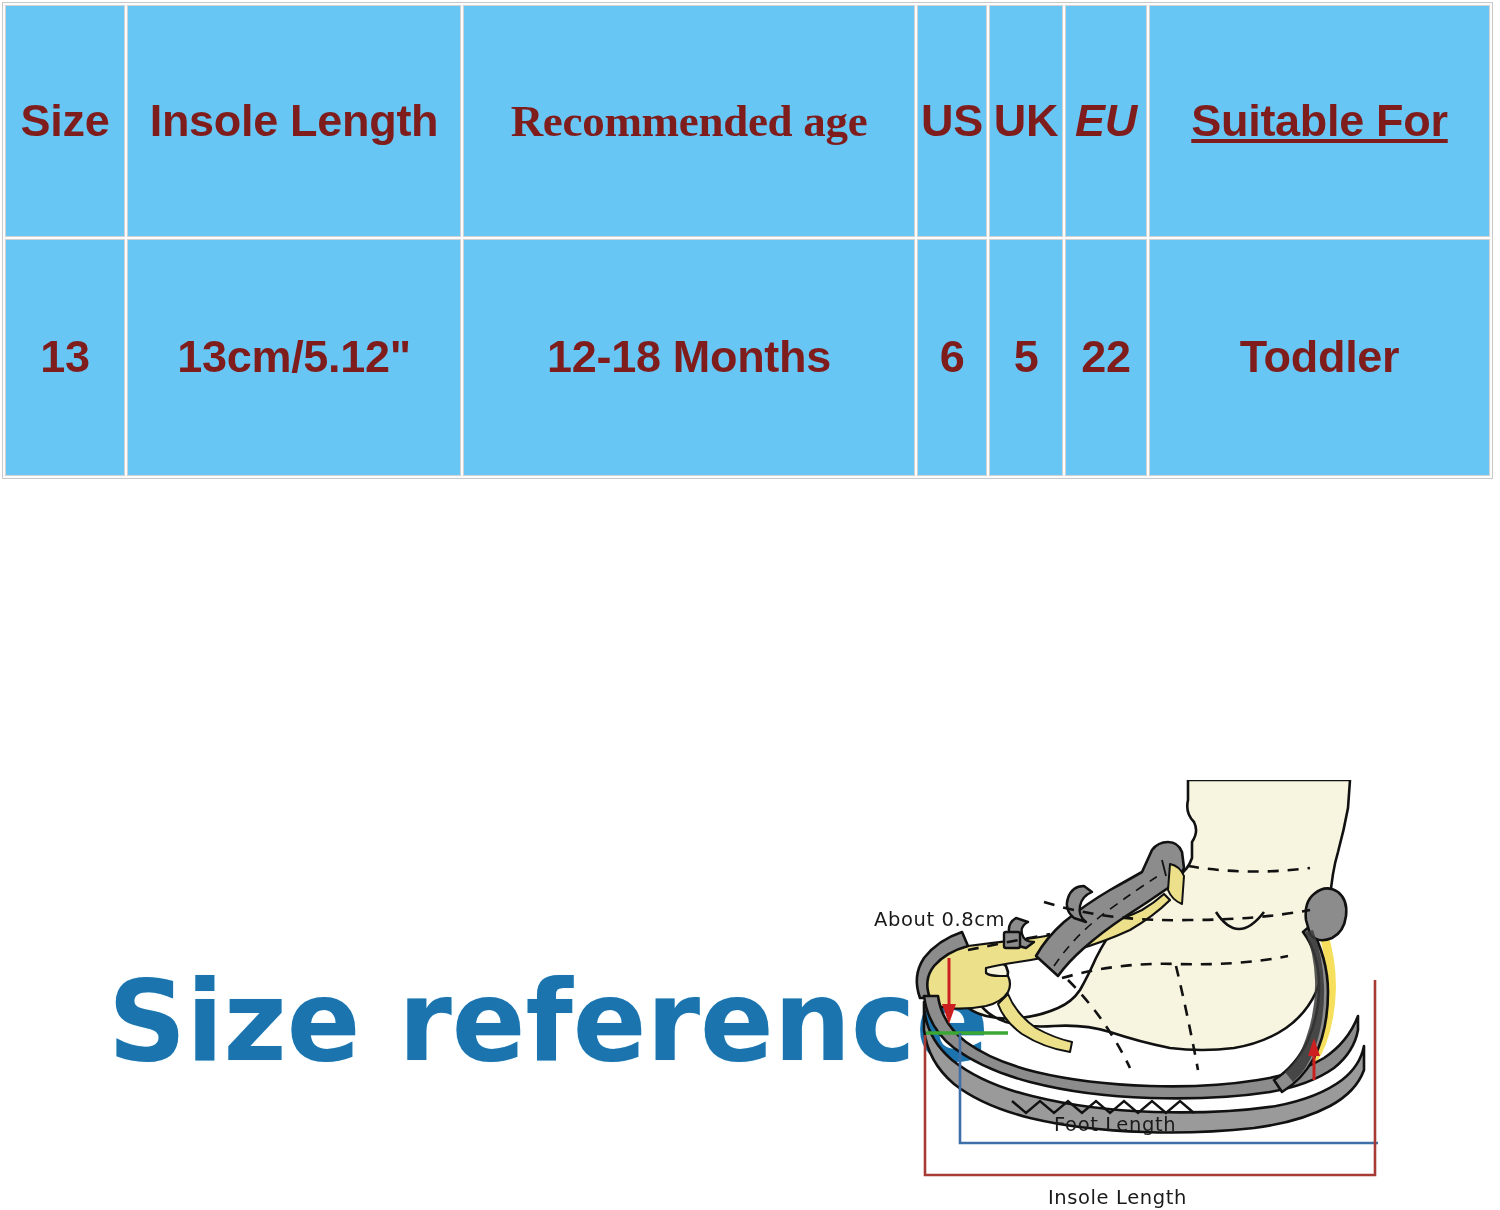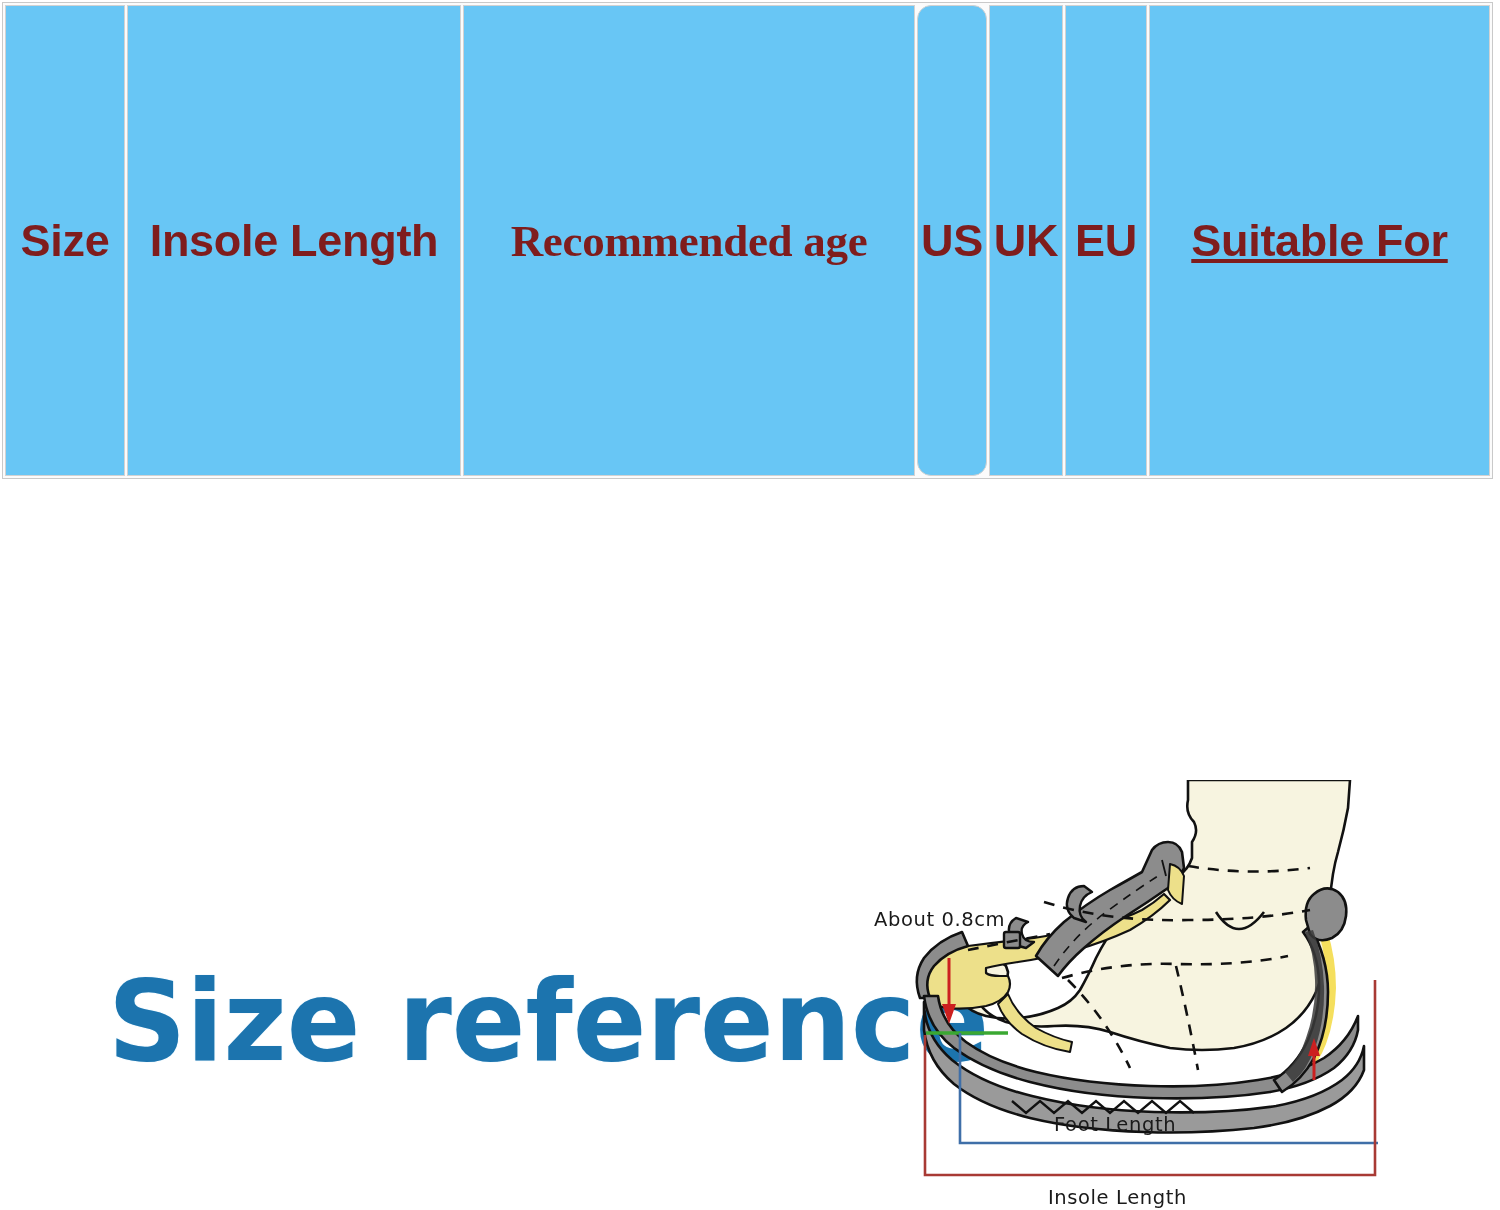--- a/index.html
+++ b/index.html
@@ -26,23 +26,23 @@
     padding:0;
     letter-spacing:-0.3px;
   }
   tr.hdr th{background:#68c6f5;font-size:45px;height:154px;}
   tr.r-white td{background:#ffffff;font-size:45px;height:158px;}
   tr.r-blue  td{background:#68c6f5;font-size:45px;height:158px;}
 
   .c-size{width:118px;}
   .c-insole{width:332px;}
   .c-age{width:450px;font-family:Liberation Serif, serif;}
-  .c-us{width:68px;border-radius:14px;}
+  .c-us{width:68px;}
   .c-uk{width:72px;}
-  .c-eu{width:80px;}
+  .c-eu{width:80px;font-style:italic;}
   .c-suit{width:auto;text-decoration:underline;}
 
   
   #size-reference-heading{
     position:absolute;left:108px;top:962px;
     font-family:"DejaVu Sans","Liberation Sans",sans-serif;
     font-weight:bold;font-size:112px;line-height:118px;
     color:#1c74ae;
     transform:scaleX(0.97);transform-origin:left top;
     white-space:nowrap;
@@ -66,20 +66,29 @@
   <table>
     <tbody>
         <tr class="hdr">
       <th class="c-size">Size</th>
       <th class="c-insole">Insole Length</th>
       <th class="c-age">Recommended age</th>
       <th class="c-us">US</th>
       <th class="c-uk">UK</th>
       <th class="c-eu">EU</th>
       <th class="c-suit">Suitable For</th>
+    </tr>
+    <tr class="r-blue">
+      <td>13</td>
+      <td>13cm/5.12"</td>
+      <td>12-18 Months</td>
+      <td>6</td>
+      <td>5</td>
+      <td>22</td>
+      <td>Toddler</td>
     </tr>
   </tbody>
     </table>
 </div>
 
 <div id="size-reference-heading">Size reference</div>
 
 <div id="shoe-diagram">
   <svg viewBox="0 0 600 430" xmlns="http://www.w3.org/2000/svg">
 

